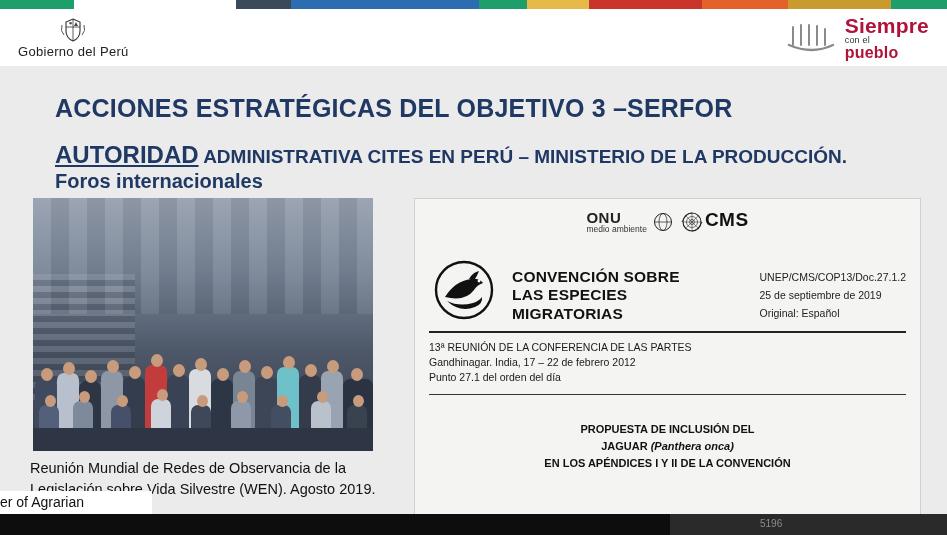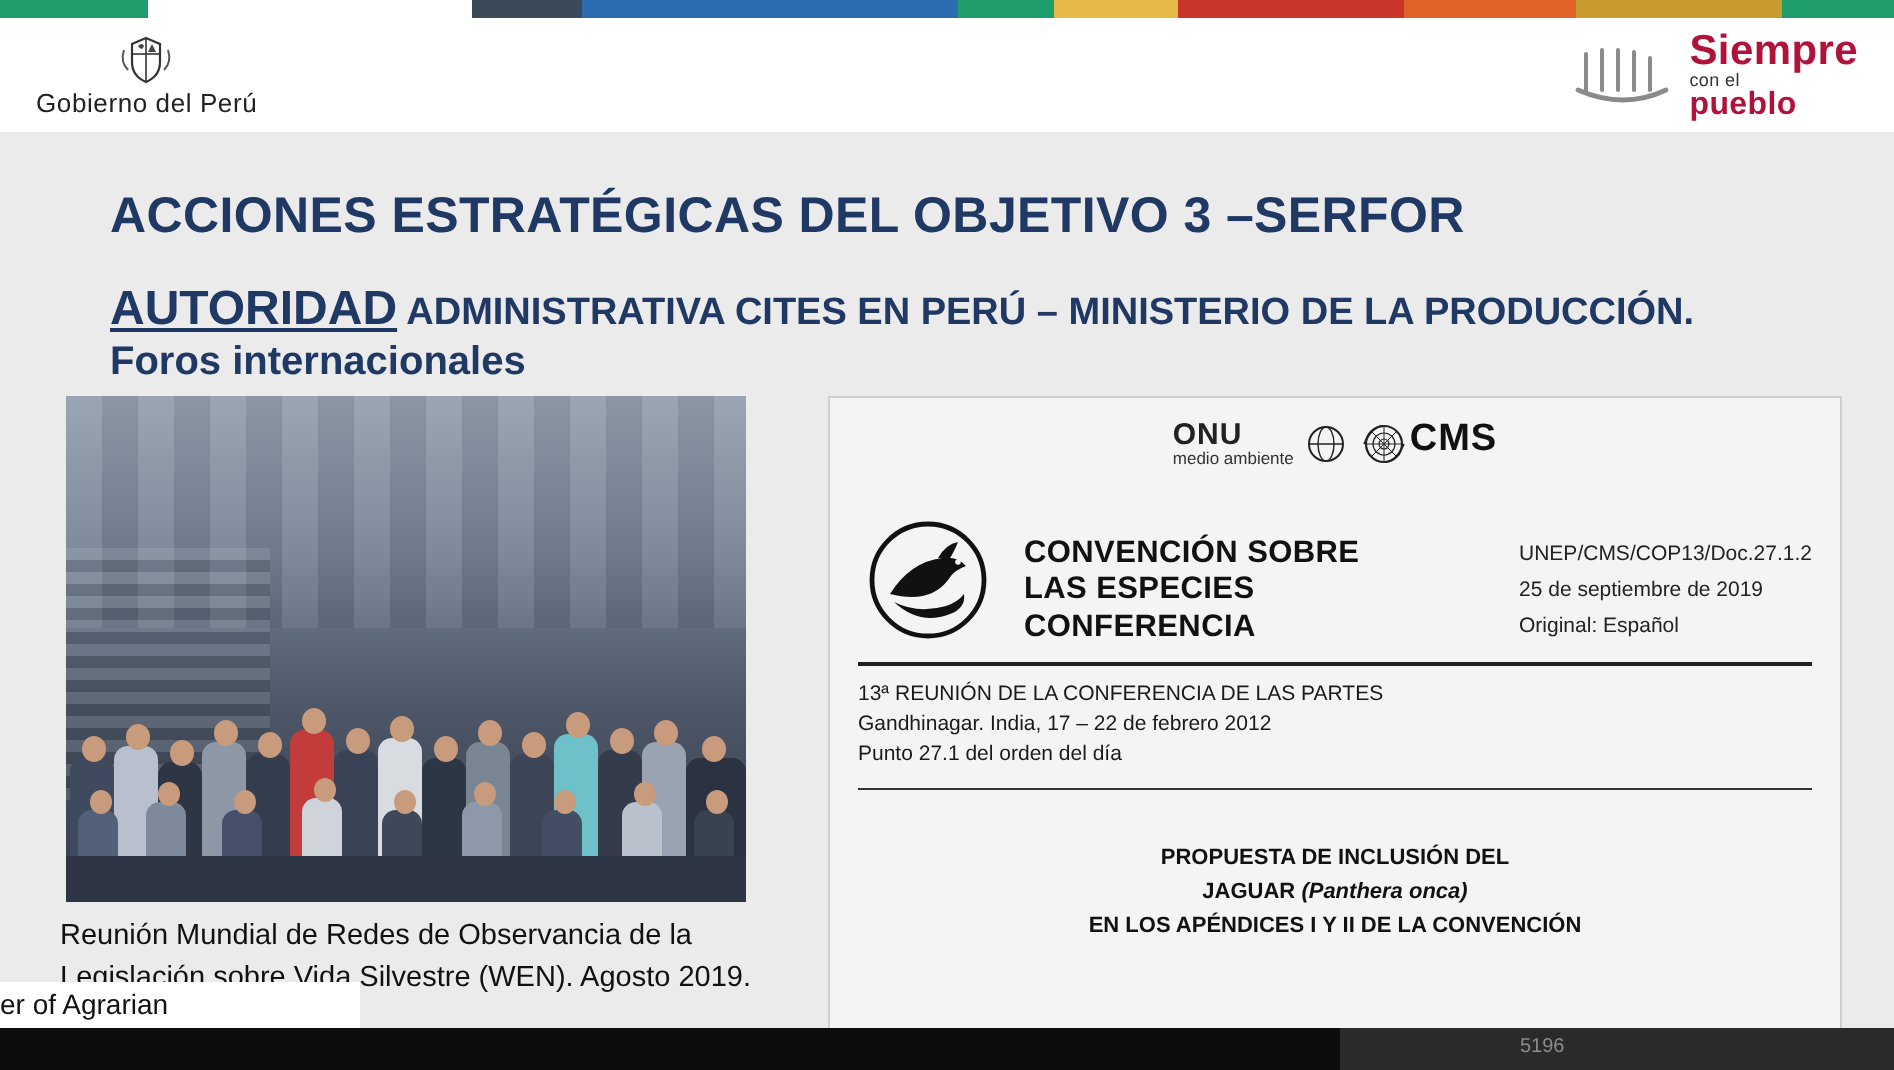--- a/index.html
+++ b/index.html
@@ -174,21 +174,21 @@
     text-align: left; font-size: 14.5px; color: #111;
   }
 
   
   .nametag {
     position: absolute; left: 0; bottom: 21px;
     background: #ffffff;
     color: #111;
     font-size: 14px;
     padding: 3px 10px 4px 0;
-    width: 180px;
+    width: 152px;
   }
 
   
   .bottombar {
     position: absolute; left: 0; bottom: 0;
     width: 897px; height: 21px;
     background: #0d0d0d;
   }
   .bottombar .bar-piece {
     position: absolute; top: 0; height: 21px; background: #2a2a2a;
@@ -365,21 +365,21 @@
               <circle cx="35" cy="33" r="28" fill="none" stroke="#111" stroke-width="2.4"></circle>
               <path d="M16 40 q10 -16 26 -18 q8 -1 12 4 q-6 2 -9 7 q-9 12 -29 7Z" fill="#111"></path>
               <path d="M40 22 q4 -7 10 -8 q-2 5 -4 8Z" fill="#111"></path>
               <path d="M18 44 q12 6 26 2 q6 -2 9 -6 q1 7 -7 10 q-15 6 -28 -6Z" fill="#111"></path>
               <circle cx="50" cy="24" r="1.4" fill="#fff"></circle>
             </svg>
           </div>
           <div class="conv-title">
             <div>CONVENCIÓN SOBRE</div>
             <div>LAS ESPECIES</div>
-            <div>CONFERENCIA</div>
+            <div>MIGRATORIAS</div>
           </div>
           <div class="doc-refs">
             <div>UNEP/CMS/COP13/Doc.27.1.2</div>
             <div>25 de septiembre de 2019</div>
             <div>Original: Español</div>
           </div>
         </div>
 
         <div class="rule"></div>
 

